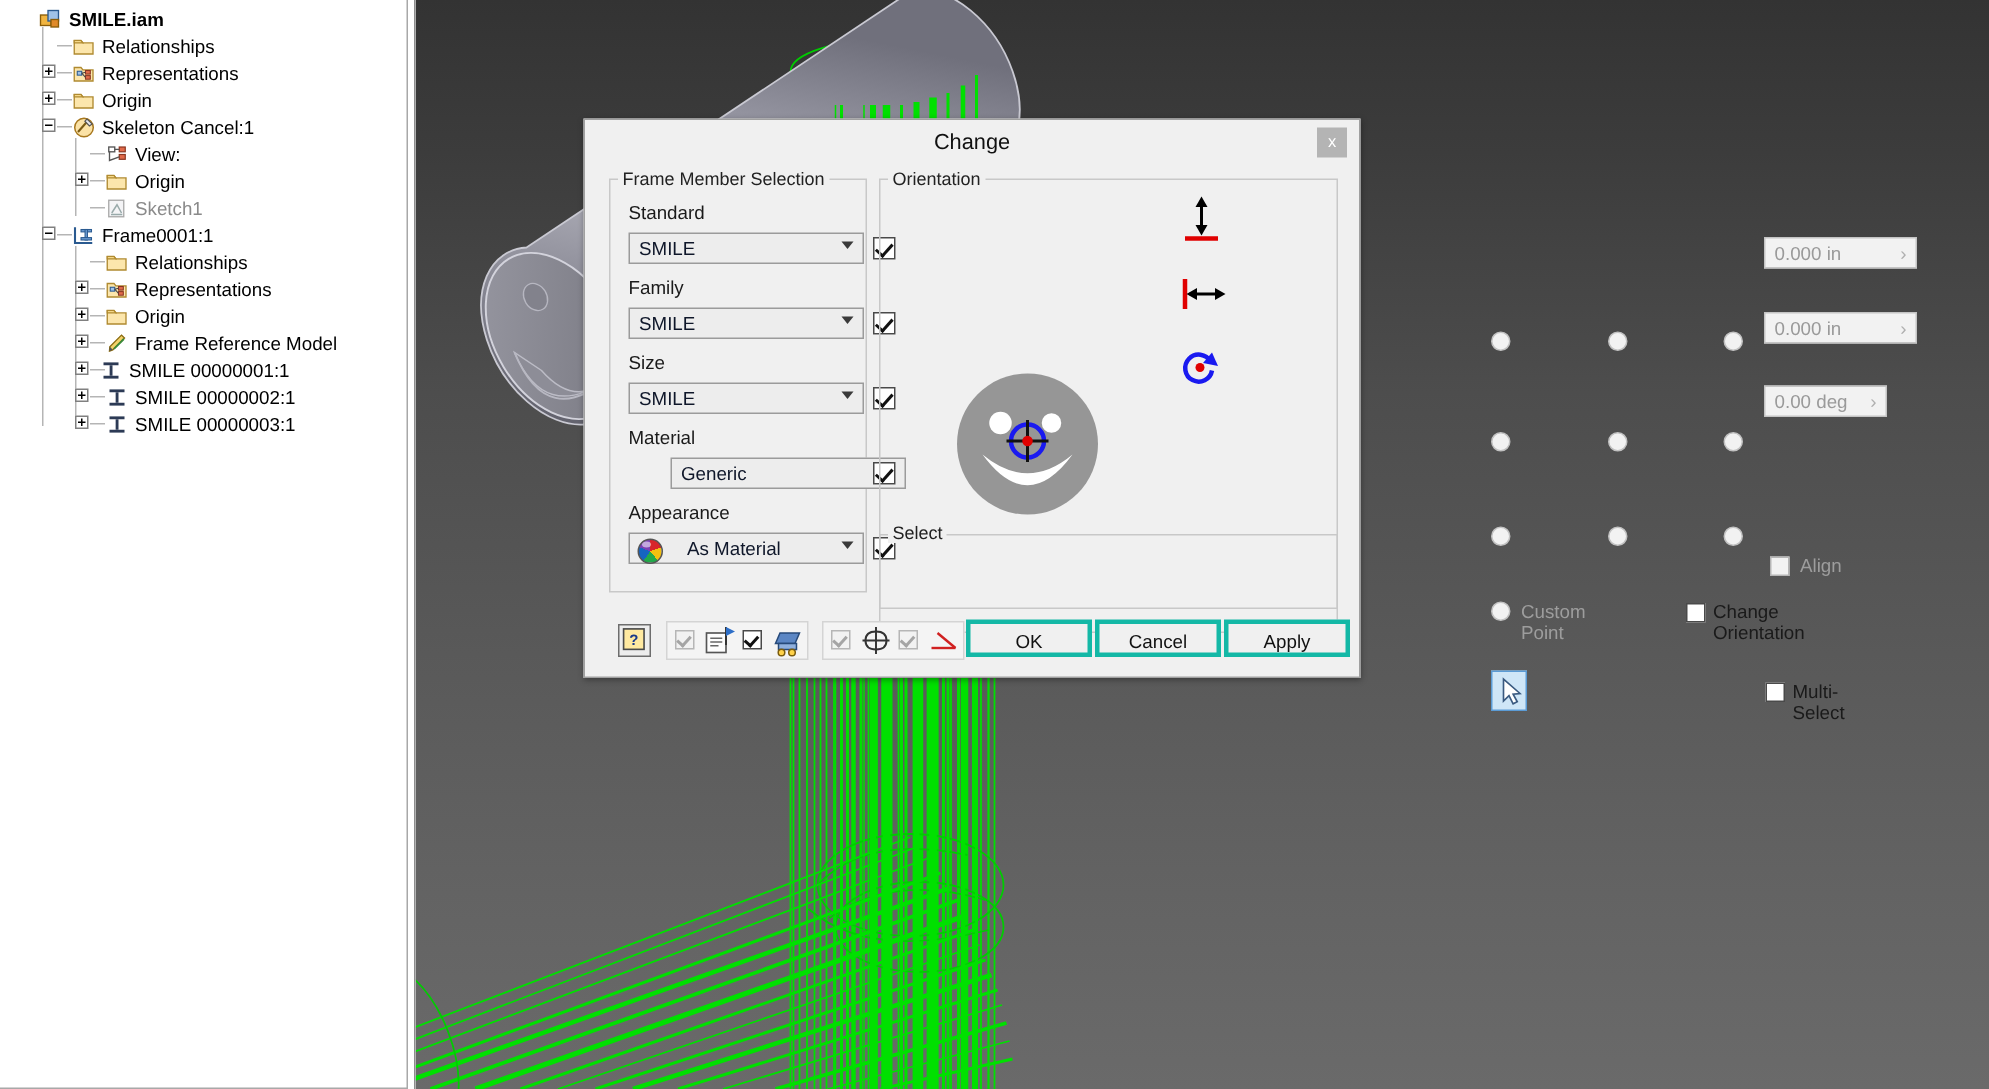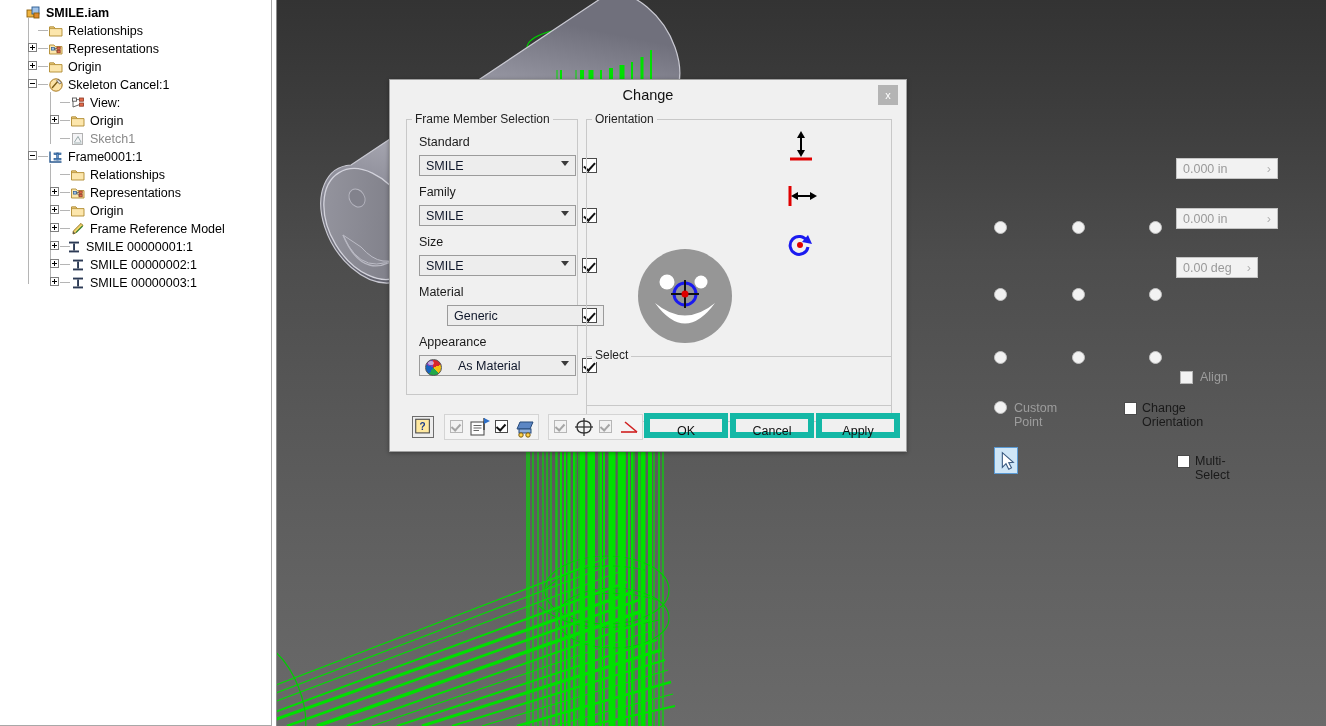--- a/index.html
+++ b/index.html
@@ -64,21 +64,21 @@
 
   .radio{position:absolute;width:13px;height:13px;border-radius:50%;border:1px solid #c2c2c2;background:#f2f2f2;box-sizing:border-box;}
 
   .numfield{position:absolute;height:21px;background:#f2f2f2;border:1px solid #c4c4c4;box-sizing:border-box;}
   .numfield .nv{position:absolute;left:6px;top:2px;line-height:17px;font-size:12.5px;color:#9a9a9a;}
   .numfield .nx{position:absolute;right:6px;top:2px;line-height:17px;font-size:12.5px;color:#b0b0b0;}
 
   .ctext{position:absolute;font-size:12.5px;color:#1a1a1a;}
   .ctext.dis{color:#9d9d9d;}
 
-  .btn{position:absolute;background:#f0f0f0;border:6px solid #14b8a6;box-sizing:border-box;
+  .btn{position:absolute;background:#f0f0f0;border:3px solid #14b8a6;box-sizing:border-box;
      font-size:12.5px;color:#111;text-align:center;cursor:default;}
   .btn span{display:block;}
 
   .tbar-grp{position:absolute;border:1px solid #d4d4d4;background:#f4f4f4;box-sizing:border-box;}
   .icobtn{position:absolute;box-sizing:border-box;}
   .selbtn{position:absolute;left:604px;top:367px;width:24px;height:27px;background:#cfe6f7;
      border:1px solid #5b9bd5;box-sizing:border-box;}
 </style>
 </head>
 <body>

